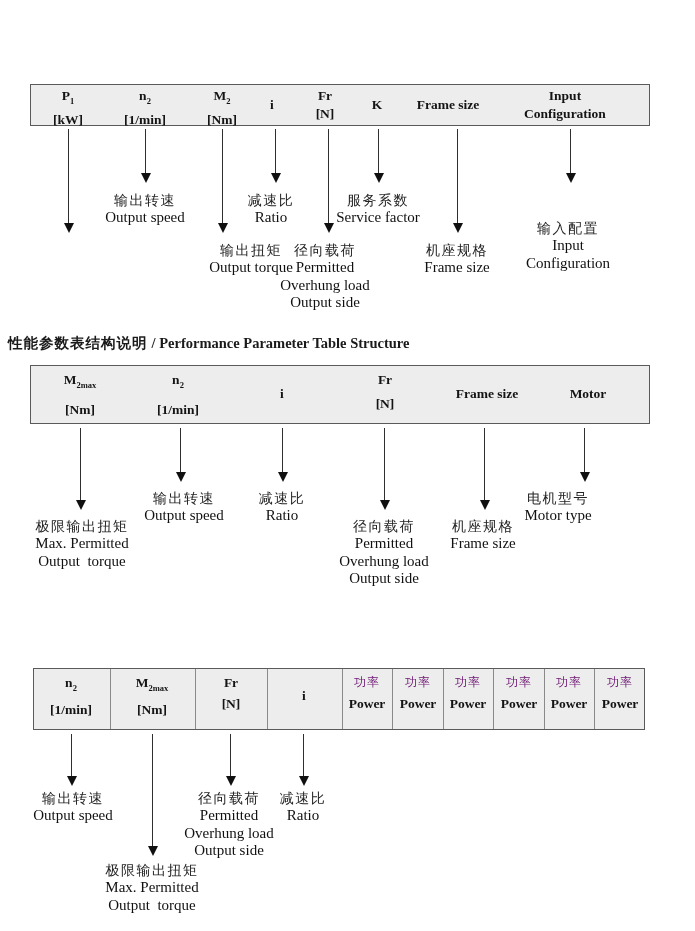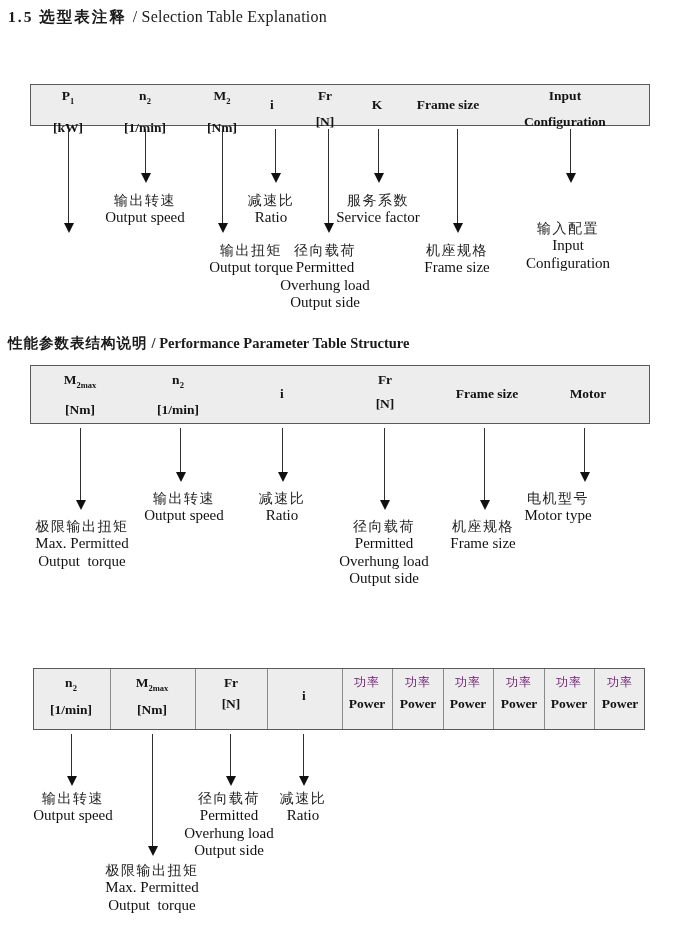--- a/index.html
+++ b/index.html
@@ -11,41 +11,38 @@
   .he{font-weight:bold;font-size:14.5px;font-family:"Liberation Serif","DejaVu Serif",serif;margin-left:4px;}
   .tzh{font-weight:bold;font-size:15.5px;font-family:"Liberation Serif","DejaVu Serif",serif;letter-spacing:2px;}
   .ten{font-size:16px;font-family:"Liberation Serif","DejaVu Serif",serif;margin-left:6px;letter-spacing:.2px;}
   
   .tbl{position:absolute;background:#ededed;border:1px solid #5a5a5a;box-sizing:border-box;}
   .vd{position:absolute;width:1px;background:#8a8a8a;}
   
   .cc{position:absolute;transform:translateX(-50%);text-align:center;white-space:nowrap;}
   .bh{font-weight:bold;font-size:13.5px;line-height:15px;color:#141414;}
   .sb{font-size:8.5px;font-weight:bold;}
-  .g3{margin-top:11px;} .g9{margin-top:9px;} .g6{margin-top:6px;}
+  .g3{margin-top:3px;} .g9{margin-top:9px;} .g6{margin-top:6px;}
   .pz{font-size:12px;line-height:15px;font-family:"Liberation Sans","DejaVu Sans",sans-serif;color:#701a75;letter-spacing:1px;}
   
   .arrow{position:absolute;width:0;border-left:1px solid #2f2f2f;}
   .arrow::after{content:"";position:absolute;left:-5px;bottom:-10px;width:0;height:0;
                 border-left:5px solid transparent;border-right:5px solid transparent;border-top:10px solid #101010;}
   
   .lbl{position:absolute;transform:translateX(-50%);text-align:center;}
   .lz{font-size:14px;line-height:17px;letter-spacing:1.5px;white-space:nowrap;
       font-family:"Liberation Sans","DejaVu Sans",sans-serif;color:#242424;}
   .le{font-size:15px;line-height:17.5px;white-space:pre;
       font-family:"Liberation Serif","DejaVu Serif",serif;color:#101010;}
 </style>
 </head>
 <body>
 
 <div id="page">
 
-  <div class="heading" style="top:7px;">
-    <span class="tzh">1.5 选型表注释</span><span class="ten">/ Selection Table Explanation</span>
-  </div>
 
 
   <div class="tbl" style="left:30px;top:84px;width:620px;height:42px;"></div>
   <div class="cc" style="left:68px;top:88px;">
     <div class="bh"><span>P</span><sub class="sb">1</sub></div>
     <div class="bh g3">[kW]</div>
   </div>
   <div class="cc" style="left:145px;top:88px;">
     <div class="bh"><span>n</span><sub class="sb">2</sub></div>
     <div class="bh g3">[1/min]</div>

